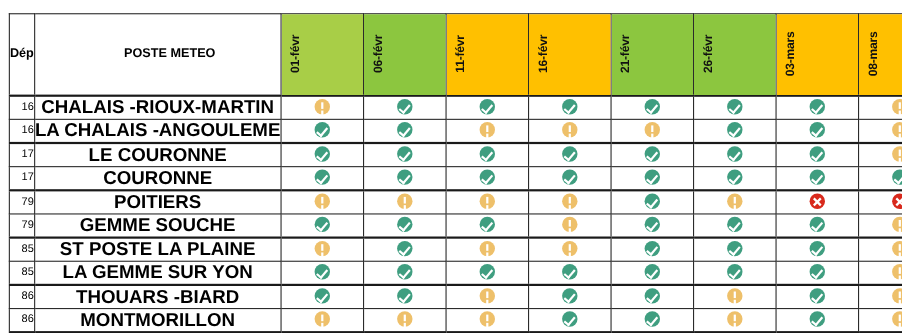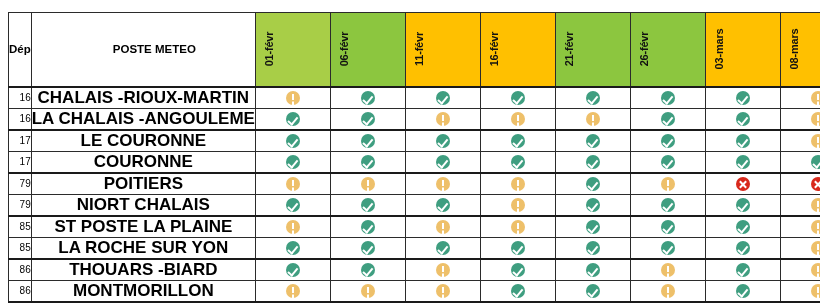--- a/index.html
+++ b/index.html
@@ -241,21 +241,21 @@
           <td class="cell"><span class="ico warn"></span></td>
           <td class="cell"><span class="ico warn"></span></td>
           <td class="cell"><span class="ico ok"></span></td>
           <td class="cell"><span class="ico warn"></span></td>
           <td class="cell"><span class="ico err"></span></td>
           <td class="cell"><span class="ico err"></span></td>
           <td class="cell"></td>
         </tr>
         <tr class="data-row grp">
           <td class="dep">79</td>
-          <td class="poste">NIORT CHALAIS</td>
+          <td class="poste">GEMME SOUCHE</td>
           <td class="cell"><span class="ico ok"></span></td>
           <td class="cell"><span class="ico ok"></span></td>
           <td class="cell"><span class="ico ok"></span></td>
           <td class="cell"><span class="ico warn"></span></td>
           <td class="cell"><span class="ico ok"></span></td>
           <td class="cell"><span class="ico ok"></span></td>
           <td class="cell"><span class="ico ok"></span></td>
           <td class="cell"><span class="ico warn"></span></td>
           <td class="cell"></td>
         </tr>
@@ -267,21 +267,21 @@
           <td class="cell"><span class="ico warn"></span></td>
           <td class="cell"><span class="ico warn"></span></td>
           <td class="cell"><span class="ico ok"></span></td>
           <td class="cell"><span class="ico ok"></span></td>
           <td class="cell"><span class="ico ok"></span></td>
           <td class="cell"><span class="ico warn"></span></td>
           <td class="cell"></td>
         </tr>
         <tr class="data-row grp">
           <td class="dep">85</td>
-          <td class="poste">LA ROCHE SUR YON</td>
+          <td class="poste">LA GEMME SUR YON</td>
           <td class="cell"><span class="ico ok"></span></td>
           <td class="cell"><span class="ico ok"></span></td>
           <td class="cell"><span class="ico ok"></span></td>
           <td class="cell"><span class="ico ok"></span></td>
           <td class="cell"><span class="ico ok"></span></td>
           <td class="cell"><span class="ico ok"></span></td>
           <td class="cell"><span class="ico ok"></span></td>
           <td class="cell"><span class="ico warn"></span></td>
           <td class="cell"></td>
         </tr>

